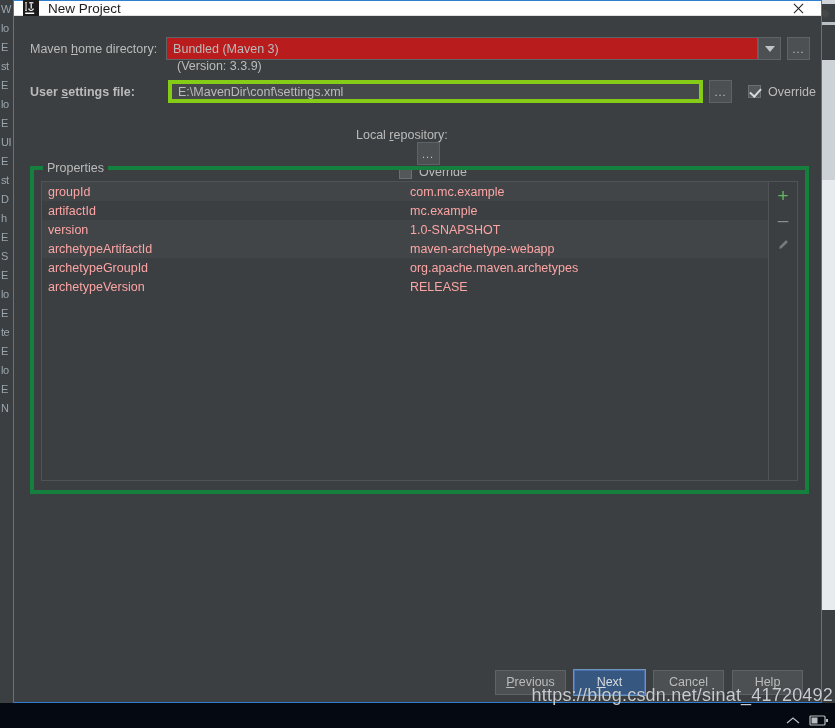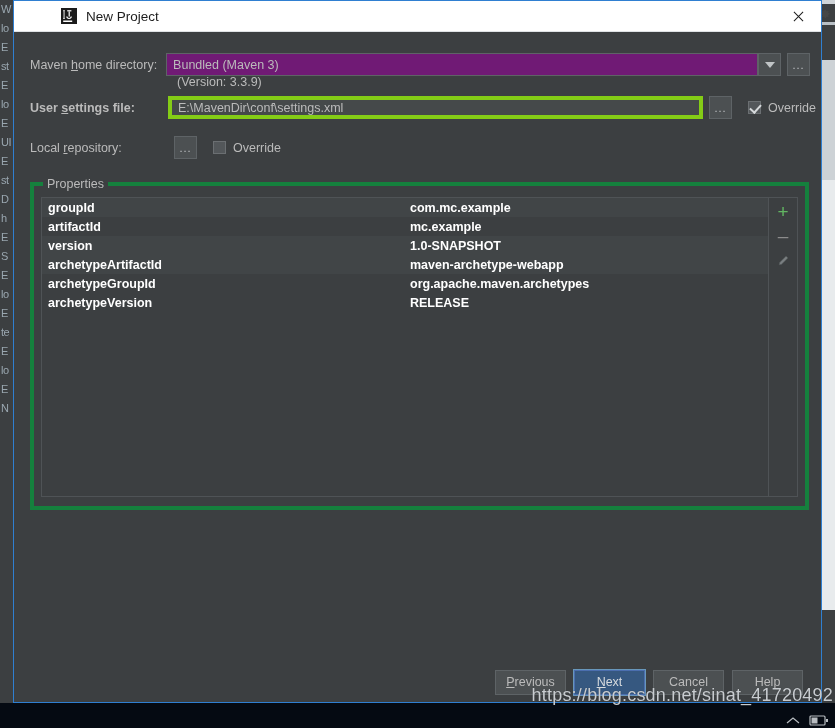--- a/index.html
+++ b/index.html
@@ -63,27 +63,26 @@
     height: 703px;
     border: 1px solid #2f7fd1;
     background: #3c3f41;
     z-index: 10;
     display: flex;
     flex-direction: column;
   }
 
   
   #titlebar {
-    height: 31px;
+    height: 15px;
     background: #ffffff;
     display: flex;
     align-items: center;
     flex: none;
     border-bottom: 1px solid #dfe2e5;
-    padding-left: 38px;
   }
   #titlebar .ij-logo {
     width: 16px; height: 16px;
     margin-left: 9px; margin-right: 9px;
     flex: none;
   }
   #titlebar .title-text {
     font-size: 13.5px;
     color: #1d1d1d;
     font-family: "Liberation Sans", sans-serif;
@@ -123,21 +122,21 @@
     border: 4px solid #84cc16;
     color: #bbbbbb;
     font-size: 12.5px;
     display: flex;
     align-items: center;
     padding: 0 6px;
     font-family: "Liberation Sans", sans-serif;
   }
   .textfield.dim { color: #7a7f82; }
   .combofield {
-    background: #701a75;
+    background: #b91c1c;
     border: 1px solid #5e6366;
   }
 
   .sq-btn {
     width: 23px; height: 23px;
     background: #4c5052;
     border: 1px solid #5e6366;
     display: flex; align-items: center; justify-content: center;
     color: #bbbbbb;
     font-size: 11px;
@@ -212,22 +211,21 @@
   #props-table {
     flex: 1;
     overflow: hidden;
     background: #3c3f41;
   }
   .prop-row {
     height: 19px;
     display: flex;
     align-items: center;
     font-size: 12.5px;
-    color: #ffffff;
-    font-weight: bold;
+    color: #fca5a5;
   }
   .prop-row.odd { background: #414547; }
   .prop-row.even { background: #3c3f41; }
   .prop-key {
     width: 364px;
     padding-left: 6px;
     white-space: nowrap;
     overflow: hidden;
   }
   .prop-val {
@@ -379,21 +377,21 @@
       </div>
       <div class="sq-btn" style="margin-left:6px;">
         <span class="dots">...</span>
       </div>
       <div class="cbwrap" style="margin-left:16px;">
         <span class="cbox checked"></span>
         <span class="cblabel">Override</span>
       </div>
     </div>
 
-    <div class="form-row" style="left:16px; top:104px; width:790px;">
+    <div class="form-row" style="left:16px; top:112px; width:790px;flex-direction:column;">
       <div class="flabel" style="width:138px;">
         <span>Local </span><u>r</u><span>epository:</span>
       </div>
       <div class="sq-btn" style="margin-left:6px;">
         <span class="dots">...</span>
       </div>
       <div class="cbwrap" style="margin-left:16px;">
         <span class="cbox"></span>
         <span class="cblabel">Override</span>
       </div>

